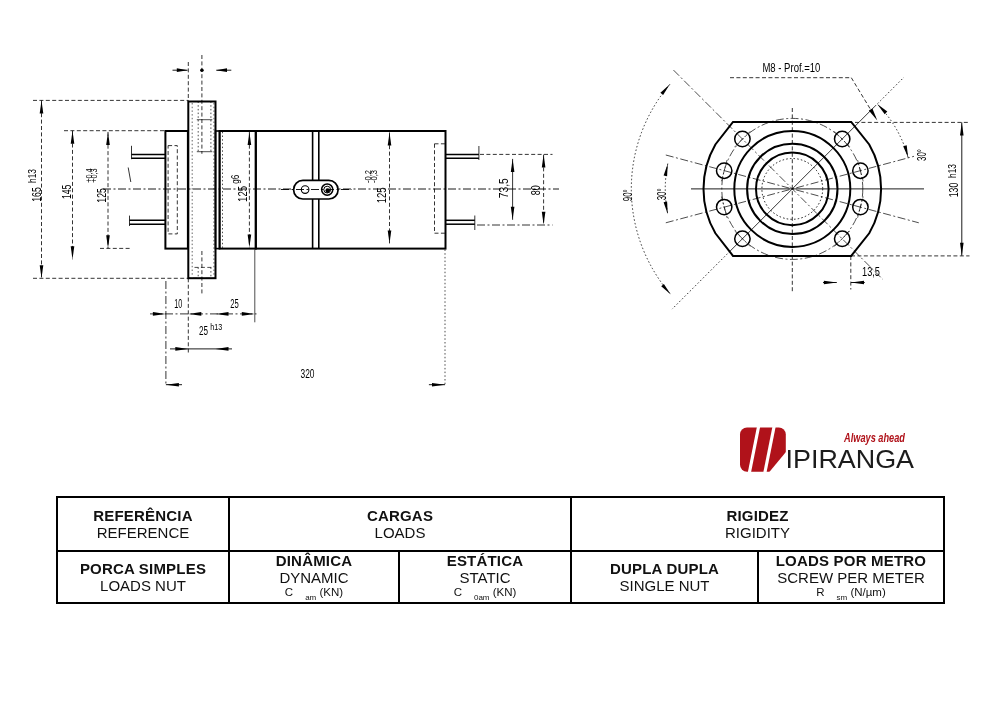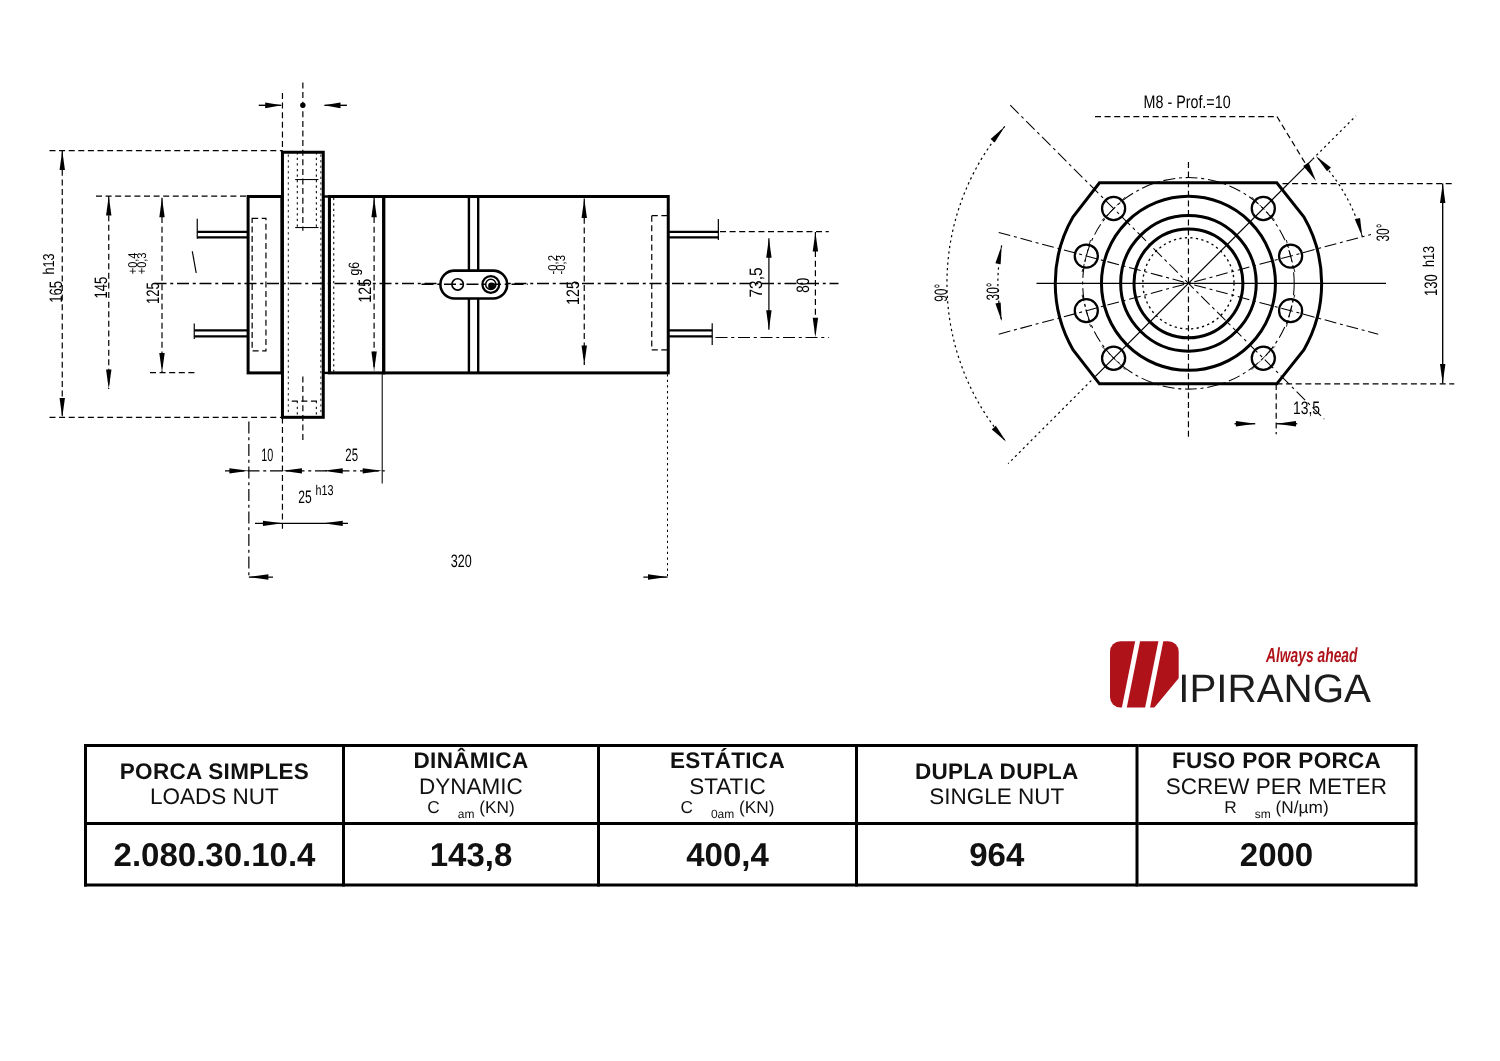--- a/index.html
+++ b/index.html
@@ -281,20 +281,34 @@
 <table class="tbl">
 <colgroup>
       <col style="width:172px">
       <col style="width:170px">
       <col style="width:172px">
       <col style="width:187px">
       <col style="width:186px">
     </colgroup>
 
 <tbody>
+      <tr style="height:54px">
+  <td>
+          <div class="b15">REFERÊNCIA</div>
+          <div class="r15">REFERENCE</div>
+        </td>
+  <td colspan="2">
+          <div class="b15">CARGAS</div>
+          <div class="r15">LOADS</div>
+        </td>
+  <td colspan="2">
+          <div class="b15">RIGIDEZ</div>
+          <div class="r15">RIGIDITY</div>
+        </td>
+</tr>
 
 <tr style="height:52px">
   <td>
           <div class="b15">PORCA SIMPLES</div>
           <div class="r15">LOADS NUT</div>
         </td>
   <td>
           <div class="b15">DINÂMICA</div>
           <div class="r15">DYNAMIC</div>
           <div class="s11">C<sub>am</sub> (KN)</div>
@@ -302,27 +316,20 @@
   <td>
           <div class="b15">ESTÁTICA</div>
           <div class="r15">STATIC</div>
           <div class="s11">C<sub>0am</sub> (KN)</div>
         </td>
   <td>
           <div class="b15">DUPLA DUPLA</div>
           <div class="r15">SINGLE NUT</div>
         </td>
   <td>
-          <div class="b15">FUSO POR PORCA</div>
+          <div class="b15">LOADS POR METRO</div>
           <div class="r15">SCREW PER METER</div>
           <div class="s11">R<sub>sm</sub> (N/µm)</div>
         </td>
 </tr>
 
-<tr style="height:41px">
-  <td class="v22">2.080.30.10.4</td>
-  <td class="v22">143,8</td>
-  <td class="v22">400,4</td>
-  <td class="v22">964</td>
-  <td class="v22">2000</td>
-</tr>
 </tbody>
   </table>
 
 </body></html>

